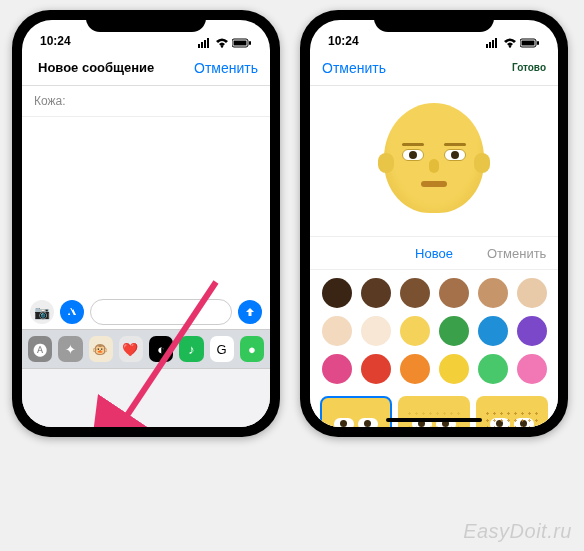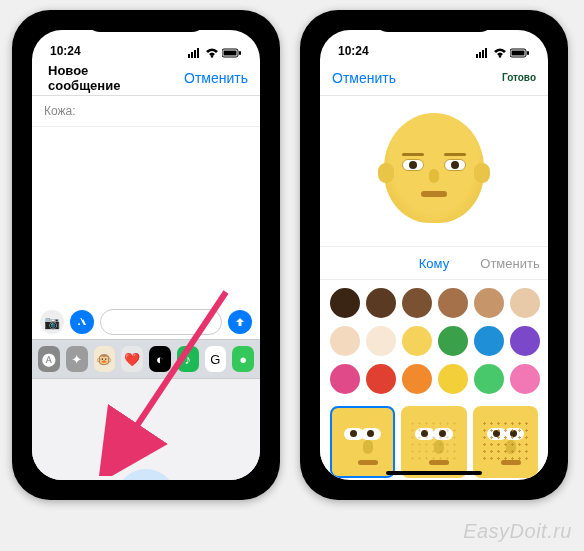--- a/index.html
+++ b/index.html
@@ -11,24 +11,24 @@
     position: relative;
     overflow: hidden;
   }
   .wrap {
     display: flex;
     gap: 20px;
     padding: 10px 12px;
   }
   .phone {
     width: 268px;
-    height: 490px;
+    height: 427px;
     background: #000;
     border-radius: 38px;
-    padding: 20px;
+    padding: 10px;
     position: relative;
     box-shadow: 0 2px 8px rgba(0,0,0,.3);
   }
   .screen {
     background: #fff;
     width: 100%;
     height: 100%;
     border-radius: 30px;
     overflow: hidden;
     position: relative;
@@ -411,21 +411,21 @@
           <div class="brow l"></div>
             <div class="brow r"></div>
           <div class="eye l"></div>
             <div class="eye r"></div>
           <div class="nose"></div>
           <div class="mouth"></div>
         </div>
       </div>
       <div class="tabs">
         <div class="tab"></div>
-        <div class="tab active">Кому</div>
+        <div class="tab active">Новое</div>
         <div class="tab">Отменить</div>
       </div>
       <div class="swatches" id="swatch-grid">
           <div class="sw" style="background: rgb(58, 36, 20);"></div>
           <div class="sw" style="background: rgb(90, 58, 34);"></div>
           <div class="sw" style="background: rgb(122, 82, 50);"></div>
           <div class="sw" style="background: rgb(164, 113, 74);"></div>
           <div class="sw" style="background: rgb(199, 149, 106);"></div>
           <div class="sw" style="background: rgb(232, 201, 168);"></div>
           <div class="sw" style="background: rgb(243, 217, 190);"></div>

